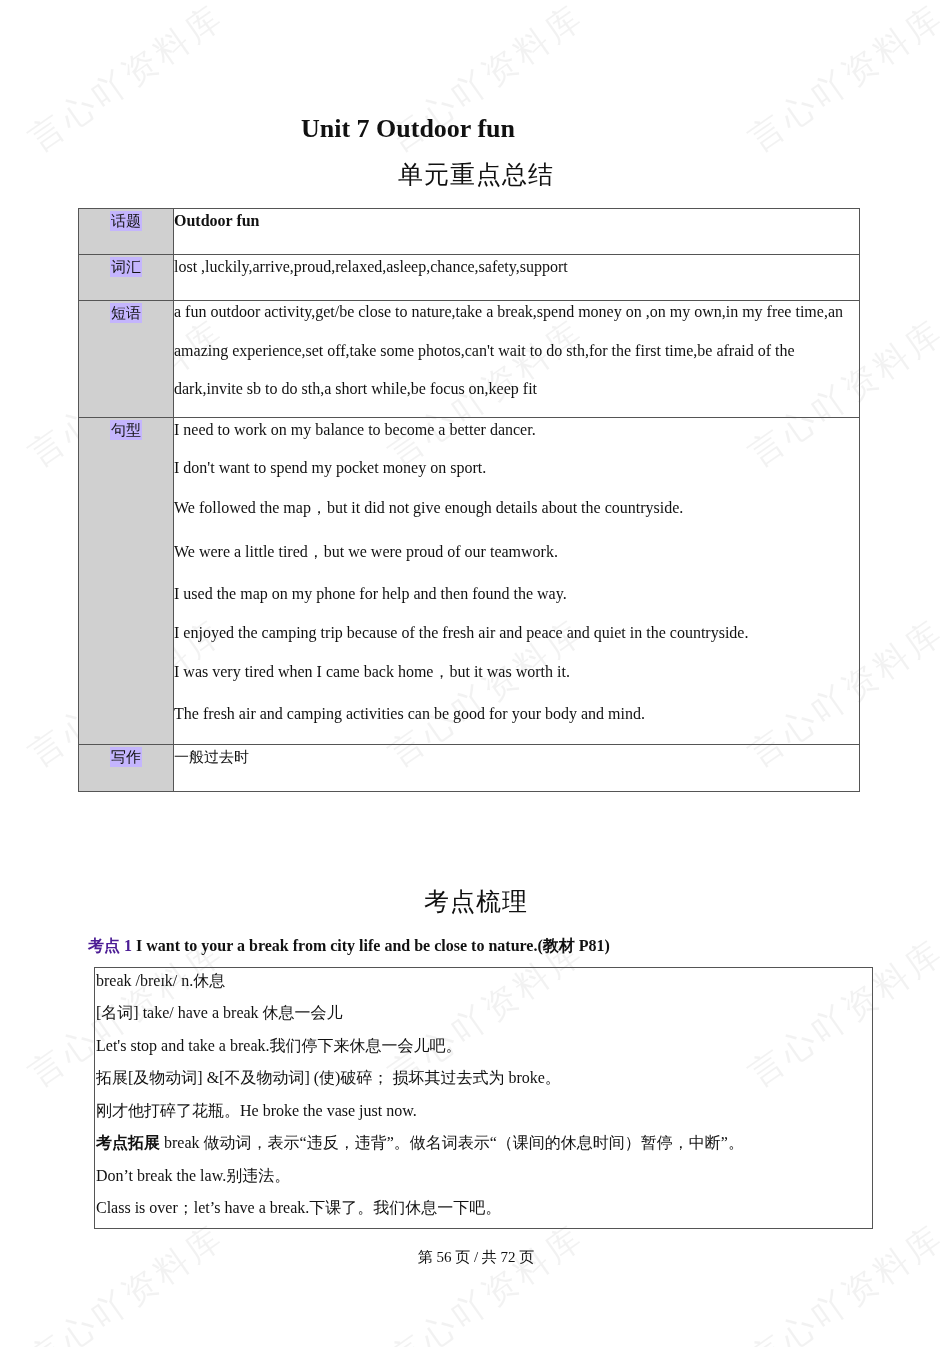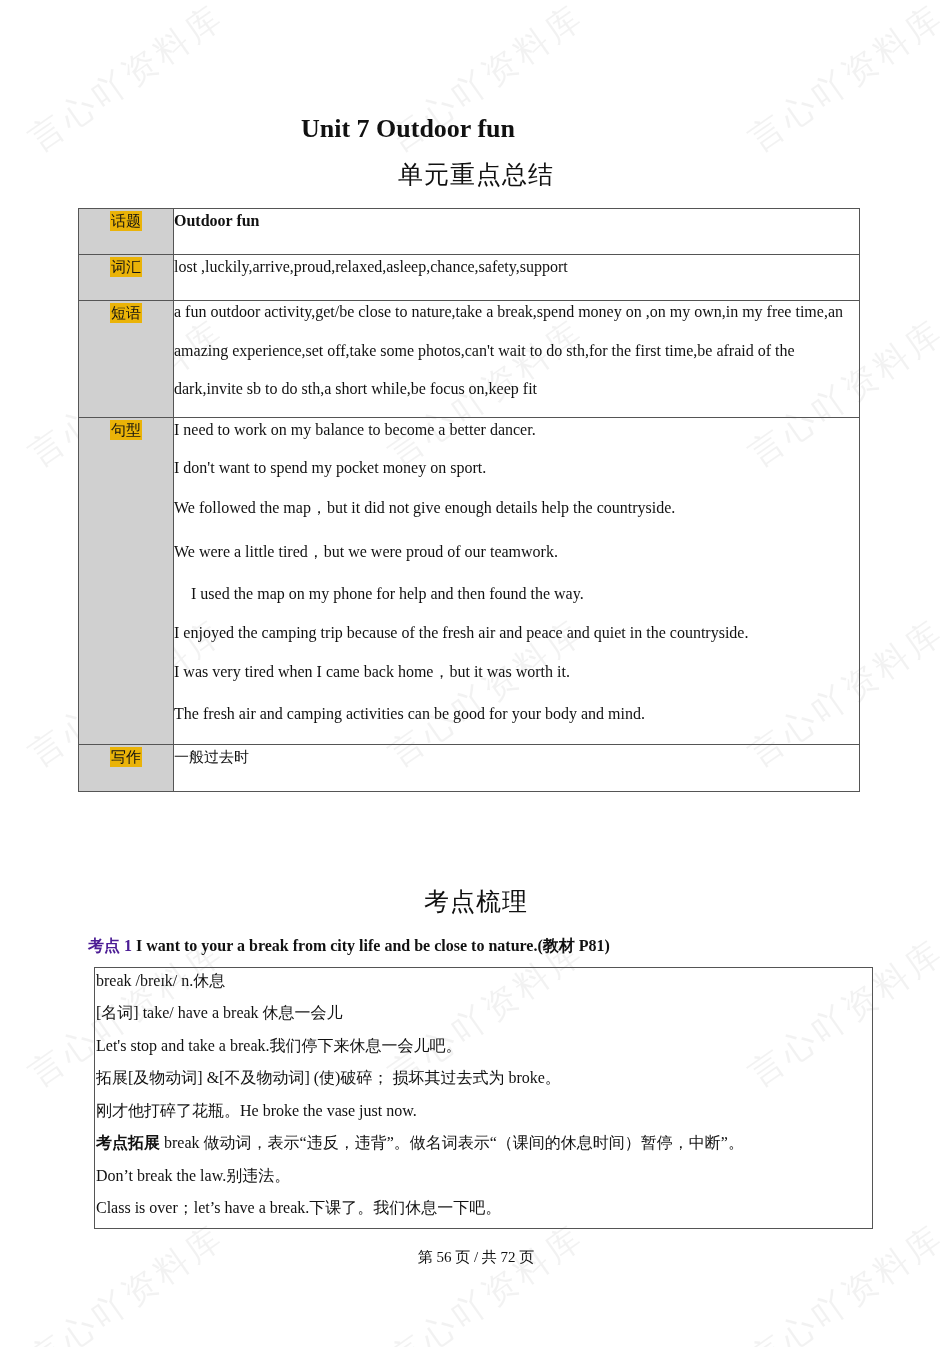--- a/index.html
+++ b/index.html
@@ -27,21 +27,21 @@
       position: absolute; left: 78px; top: 208px; width: 782px;
       border-collapse: collapse; font-size: 16px;
     }
     table.summary td {
       border: 1px solid #555; vertical-align: top; padding: 0;
     }
     td.lbl {
       width: 94px; background: #d0d0d0; text-align: center;
     }
     td.lbl span {
-      display: inline-block; margin-top: 2px; background: #eab308;
+      display: inline-block; margin-top: 2px; background: #c4b5fd;
       font-family: "DejaVu Serif", serif; font-size: 15px; line-height: 20px; padding: 0 1px;
     }
     td.val { padding: 0 8px; line-height: 20px; }
     .row-topic td { height: 43px; }
     .row-vocab td { height: 43px; }
     .row-phrase td { height: 116px; }
     .row-sent td { height: 324px; }
     .row-gram td { height: 43px; }
     .row-write td { height: 44px; }
     .center { text-align: left; }
@@ -110,23 +110,23 @@
     <td class="val">
       <div class="phrase">a fun outdoor activity,get/be close to nature,take a break,spend money on ,on my own,in my free time,an amazing experience,set off,take some photos,can't wait to do sth,for the first time,be afraid of the dark,invite sb to do sth,a short while,be focus on,keep fit</div>
     </td>
   </tr>
   <tr class="row-sent">
     <td class="lbl"><span>句型</span></td>
     <td class="val pad-top">
       <ul class="sent-list">
         <li style="margin-bottom:18px;">I need to work on my balance to become a better dancer.</li>
         <li style="margin-bottom:20px;">I don't want to spend my pocket money on sport.</li>
-        <li style="margin-bottom:24px;">We followed the map，but it did not give enough details help the countryside.</li>
+        <li style="margin-bottom:24px;">We followed the map，but it did not give enough details about the countryside.</li>
         <li style="margin-bottom:22px;">We were a little tired，but we were proud of our teamwork.</li>
-        <li style="margin-bottom:19px;padding-left:17px;">I used the map on my phone for help and then found the way.</li>
+        <li style="margin-bottom:19px;">I used the map on my phone for help and then found the way.</li>
         <li style="margin-bottom:19px;">I enjoyed the camping trip because of the fresh air and peace and quiet in the countryside.</li>
         <li style="margin-bottom:22px;">I was very tired when I came back home，but it was worth it.</li>
         <li>The fresh air and camping activities can be good for your body and mind.</li>
       </ul>
     </td>
   </tr>
   <tr class="row-write">
     <td class="lbl"><span>写作</span></td>
     <td class="val center pad-top cn">一般过去时</td>
   </tr>

